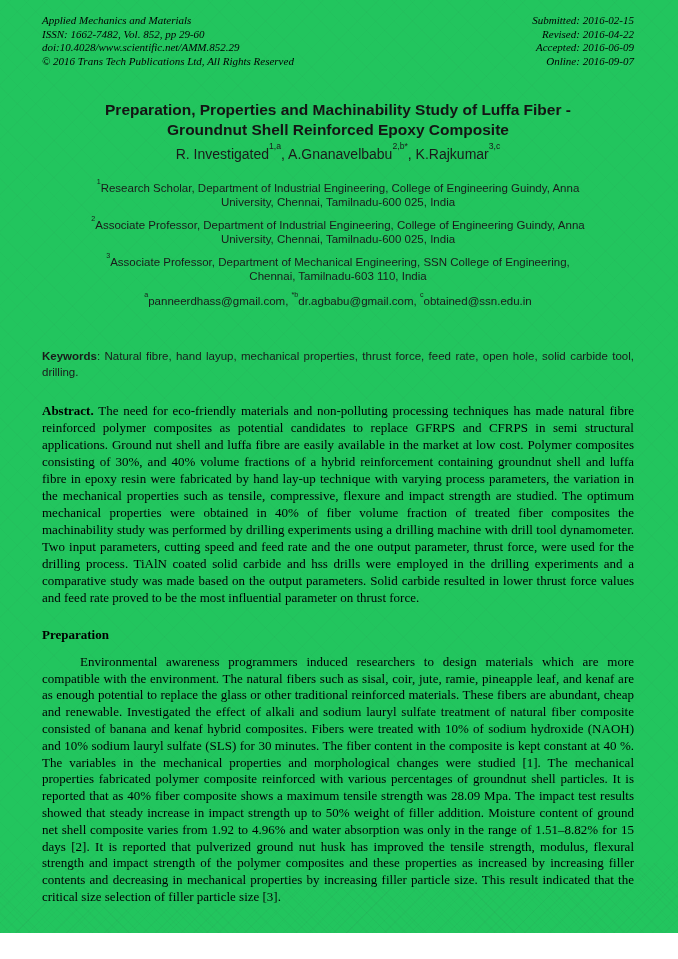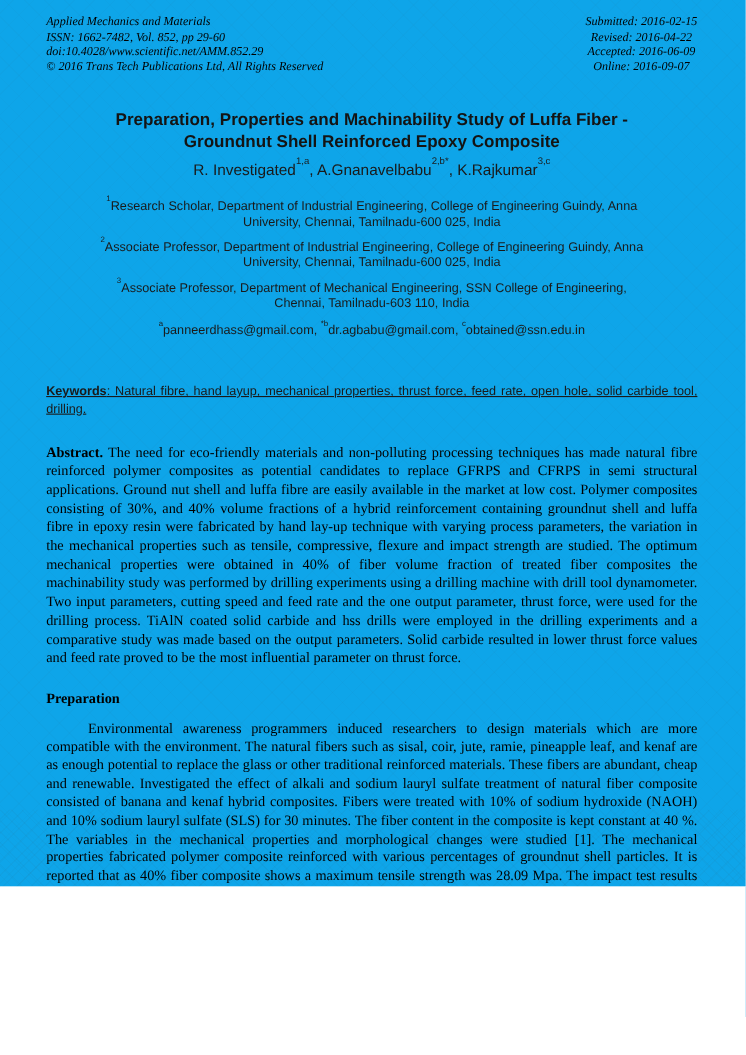--- a/index.html
+++ b/index.html
@@ -3,23 +3,23 @@
 <meta charset="utf-8">
 <style>
   html, body {
     margin: 0;
     padding: 0;
     background: #ffffff;
   }
   .page {
     position: relative;
     width: 678px;
-    height: 806px;
+    height: 933px;
     margin: 0 auto;
-    background: #0ea5e9;
+    background: #22c55e;
     color: #111111;
     overflow: hidden;
   }
   
   .page::before {
     content: "";
     position: absolute;
     inset: 0;
     background-image:
       repeating-linear-gradient(45deg, rgba(60,60,60,0.025) 0 1px, transparent 1px 13px),
@@ -44,21 +44,21 @@
     width: 592px;
   }
   
   .pub-header {
     display: flex;
     justify-content: space-between;
     align-items: flex-start;
     font: italic 11px/13.5px "Liberation Serif", serif;
     color: #000;
   }
-  .pub-header .right { text-align: center; }
+  .pub-header .right { text-align: right; }
   
   .paper-title {
     margin: 32px auto 0 auto;
     max-width: 524px;
     text-align: center;
     font: bold 15.5px/20px "Liberation Sans", sans-serif;
     color: #141414;
   }
   .authors {
     margin-top: 5px;
@@ -85,21 +85,20 @@
     text-align: center;
     font: 11.5px/14px "Liberation Sans", sans-serif;
     color: #1a1a1a;
   }
   
   .keywords {
     margin-top: 41px;
     font: 11.5px/15.5px "Liberation Sans", sans-serif;
     text-align: justify;
     color: #1a1a1a;
-    text-decoration: underline;
   }
   .keywords b { font-weight: bold; }
   
   .abstract {
     margin-top: 22px;
     font: 13px/17px "Liberation Serif", serif;
     text-align: justify;
     color: #000;
   }
   .abstract b { font-weight: bold; }

